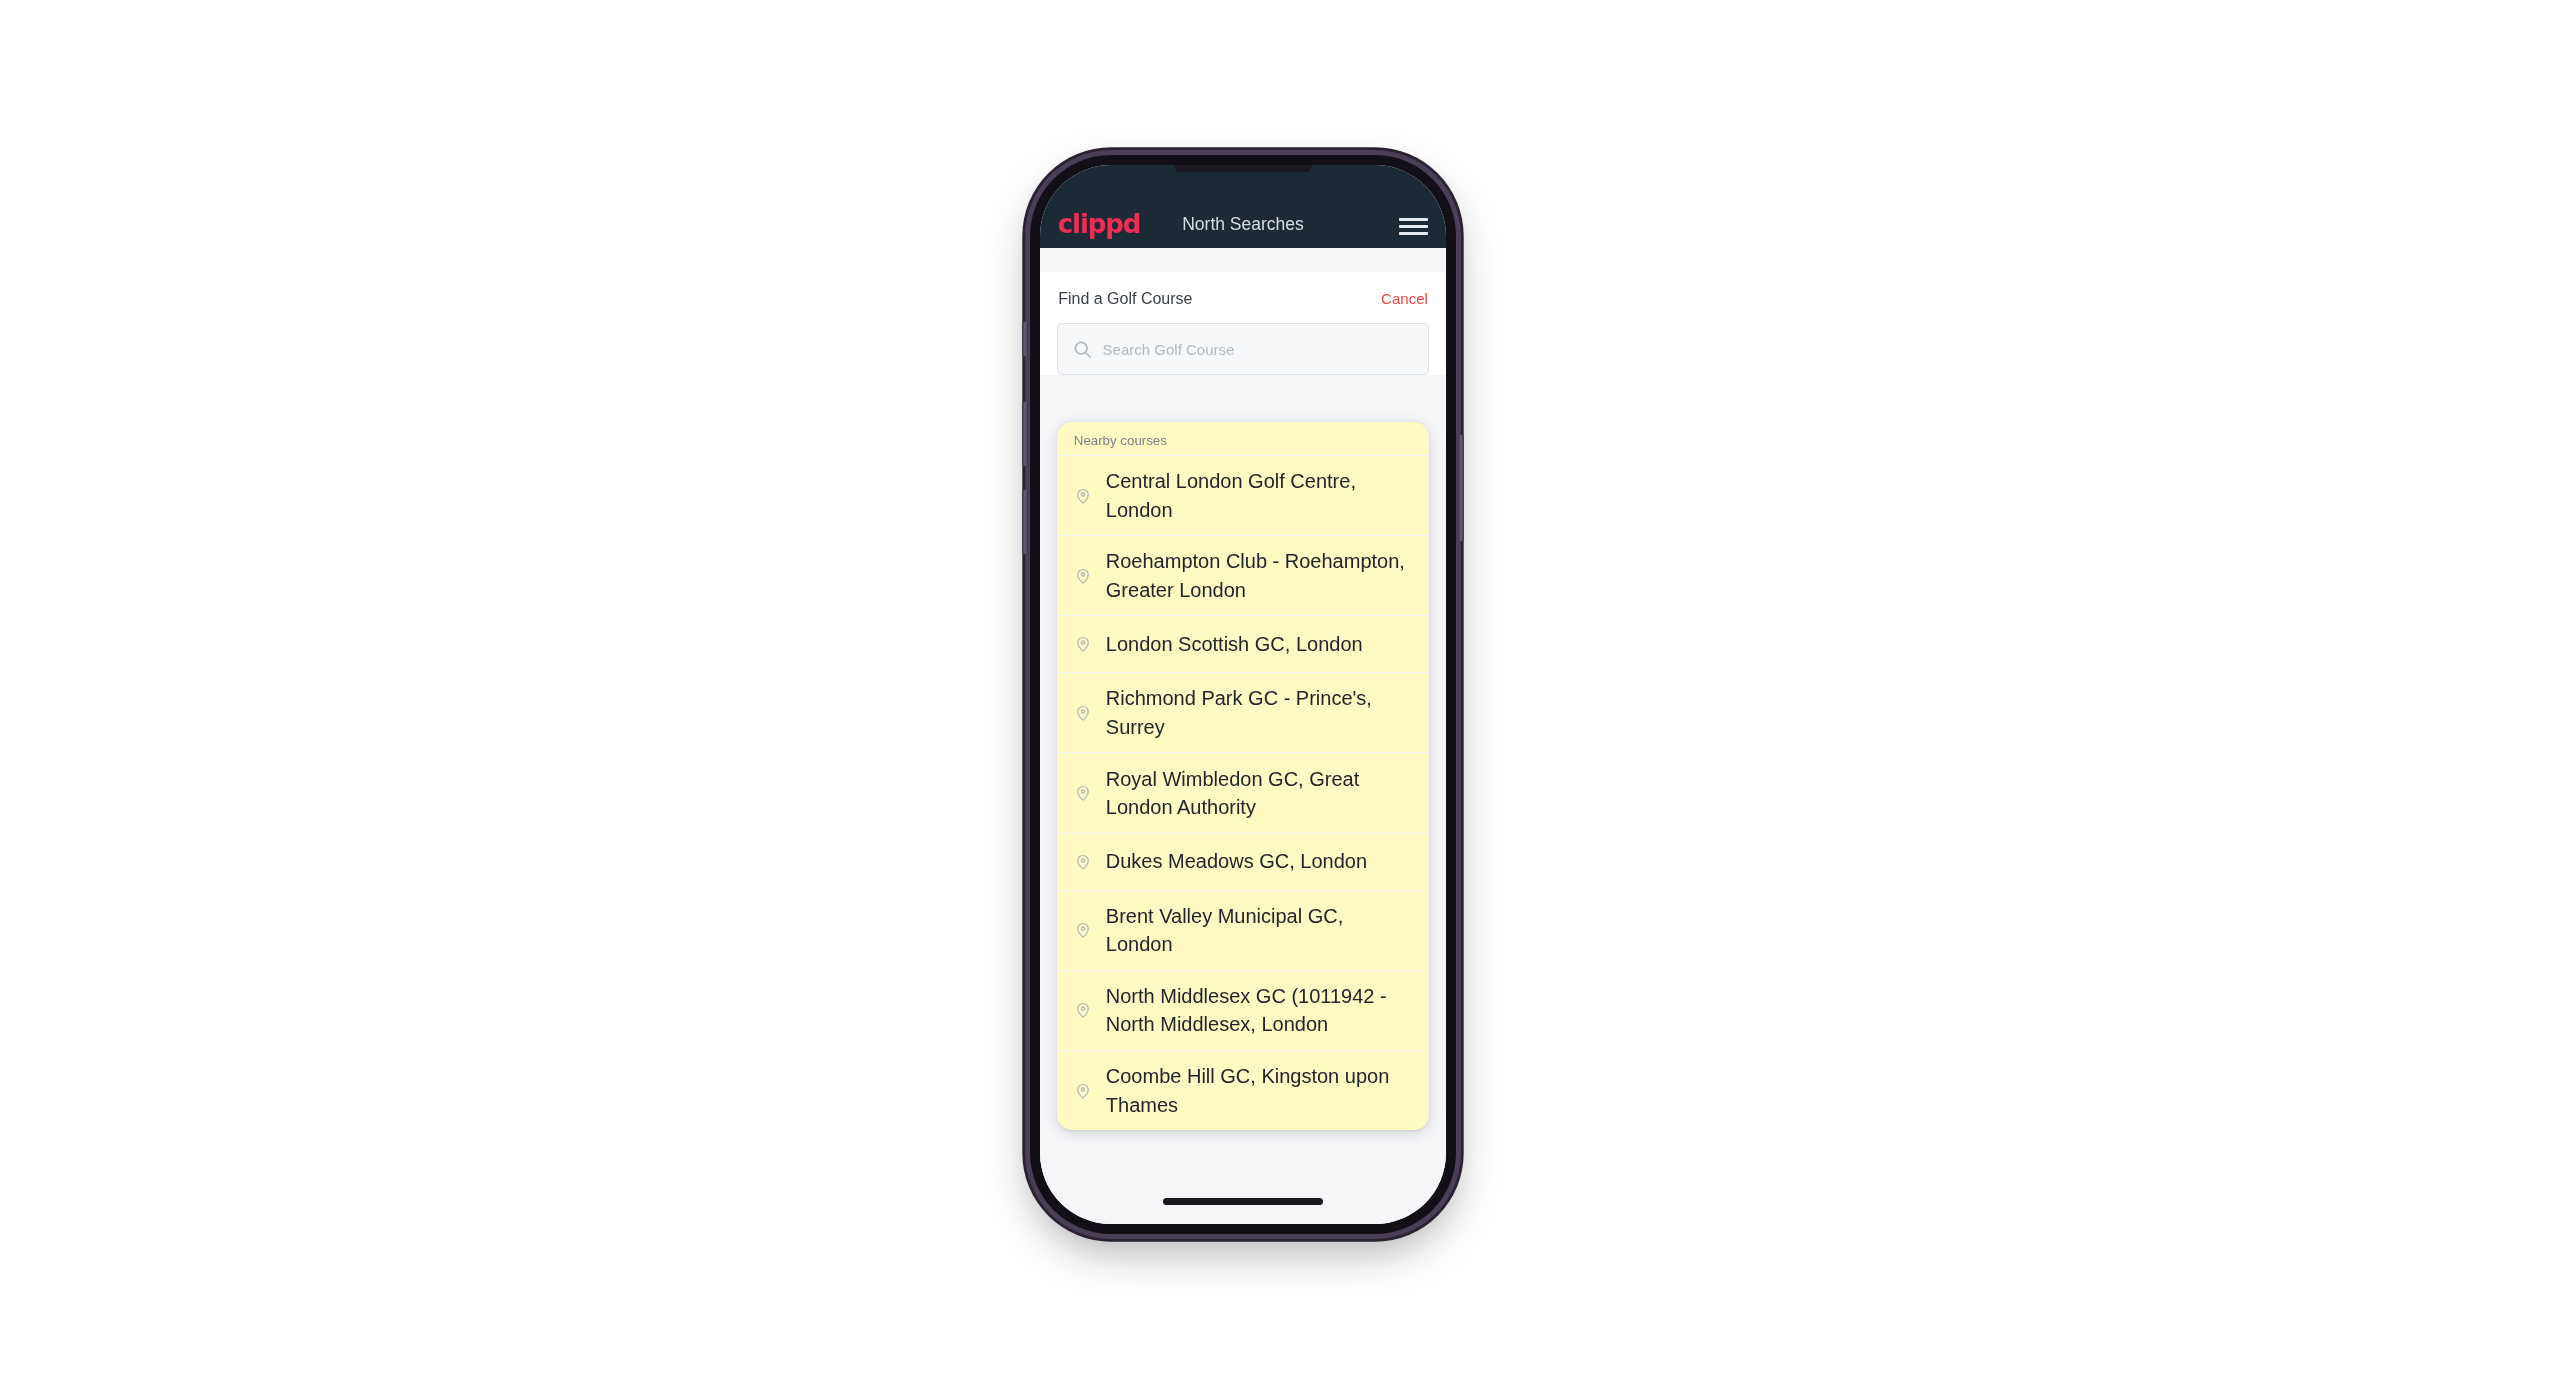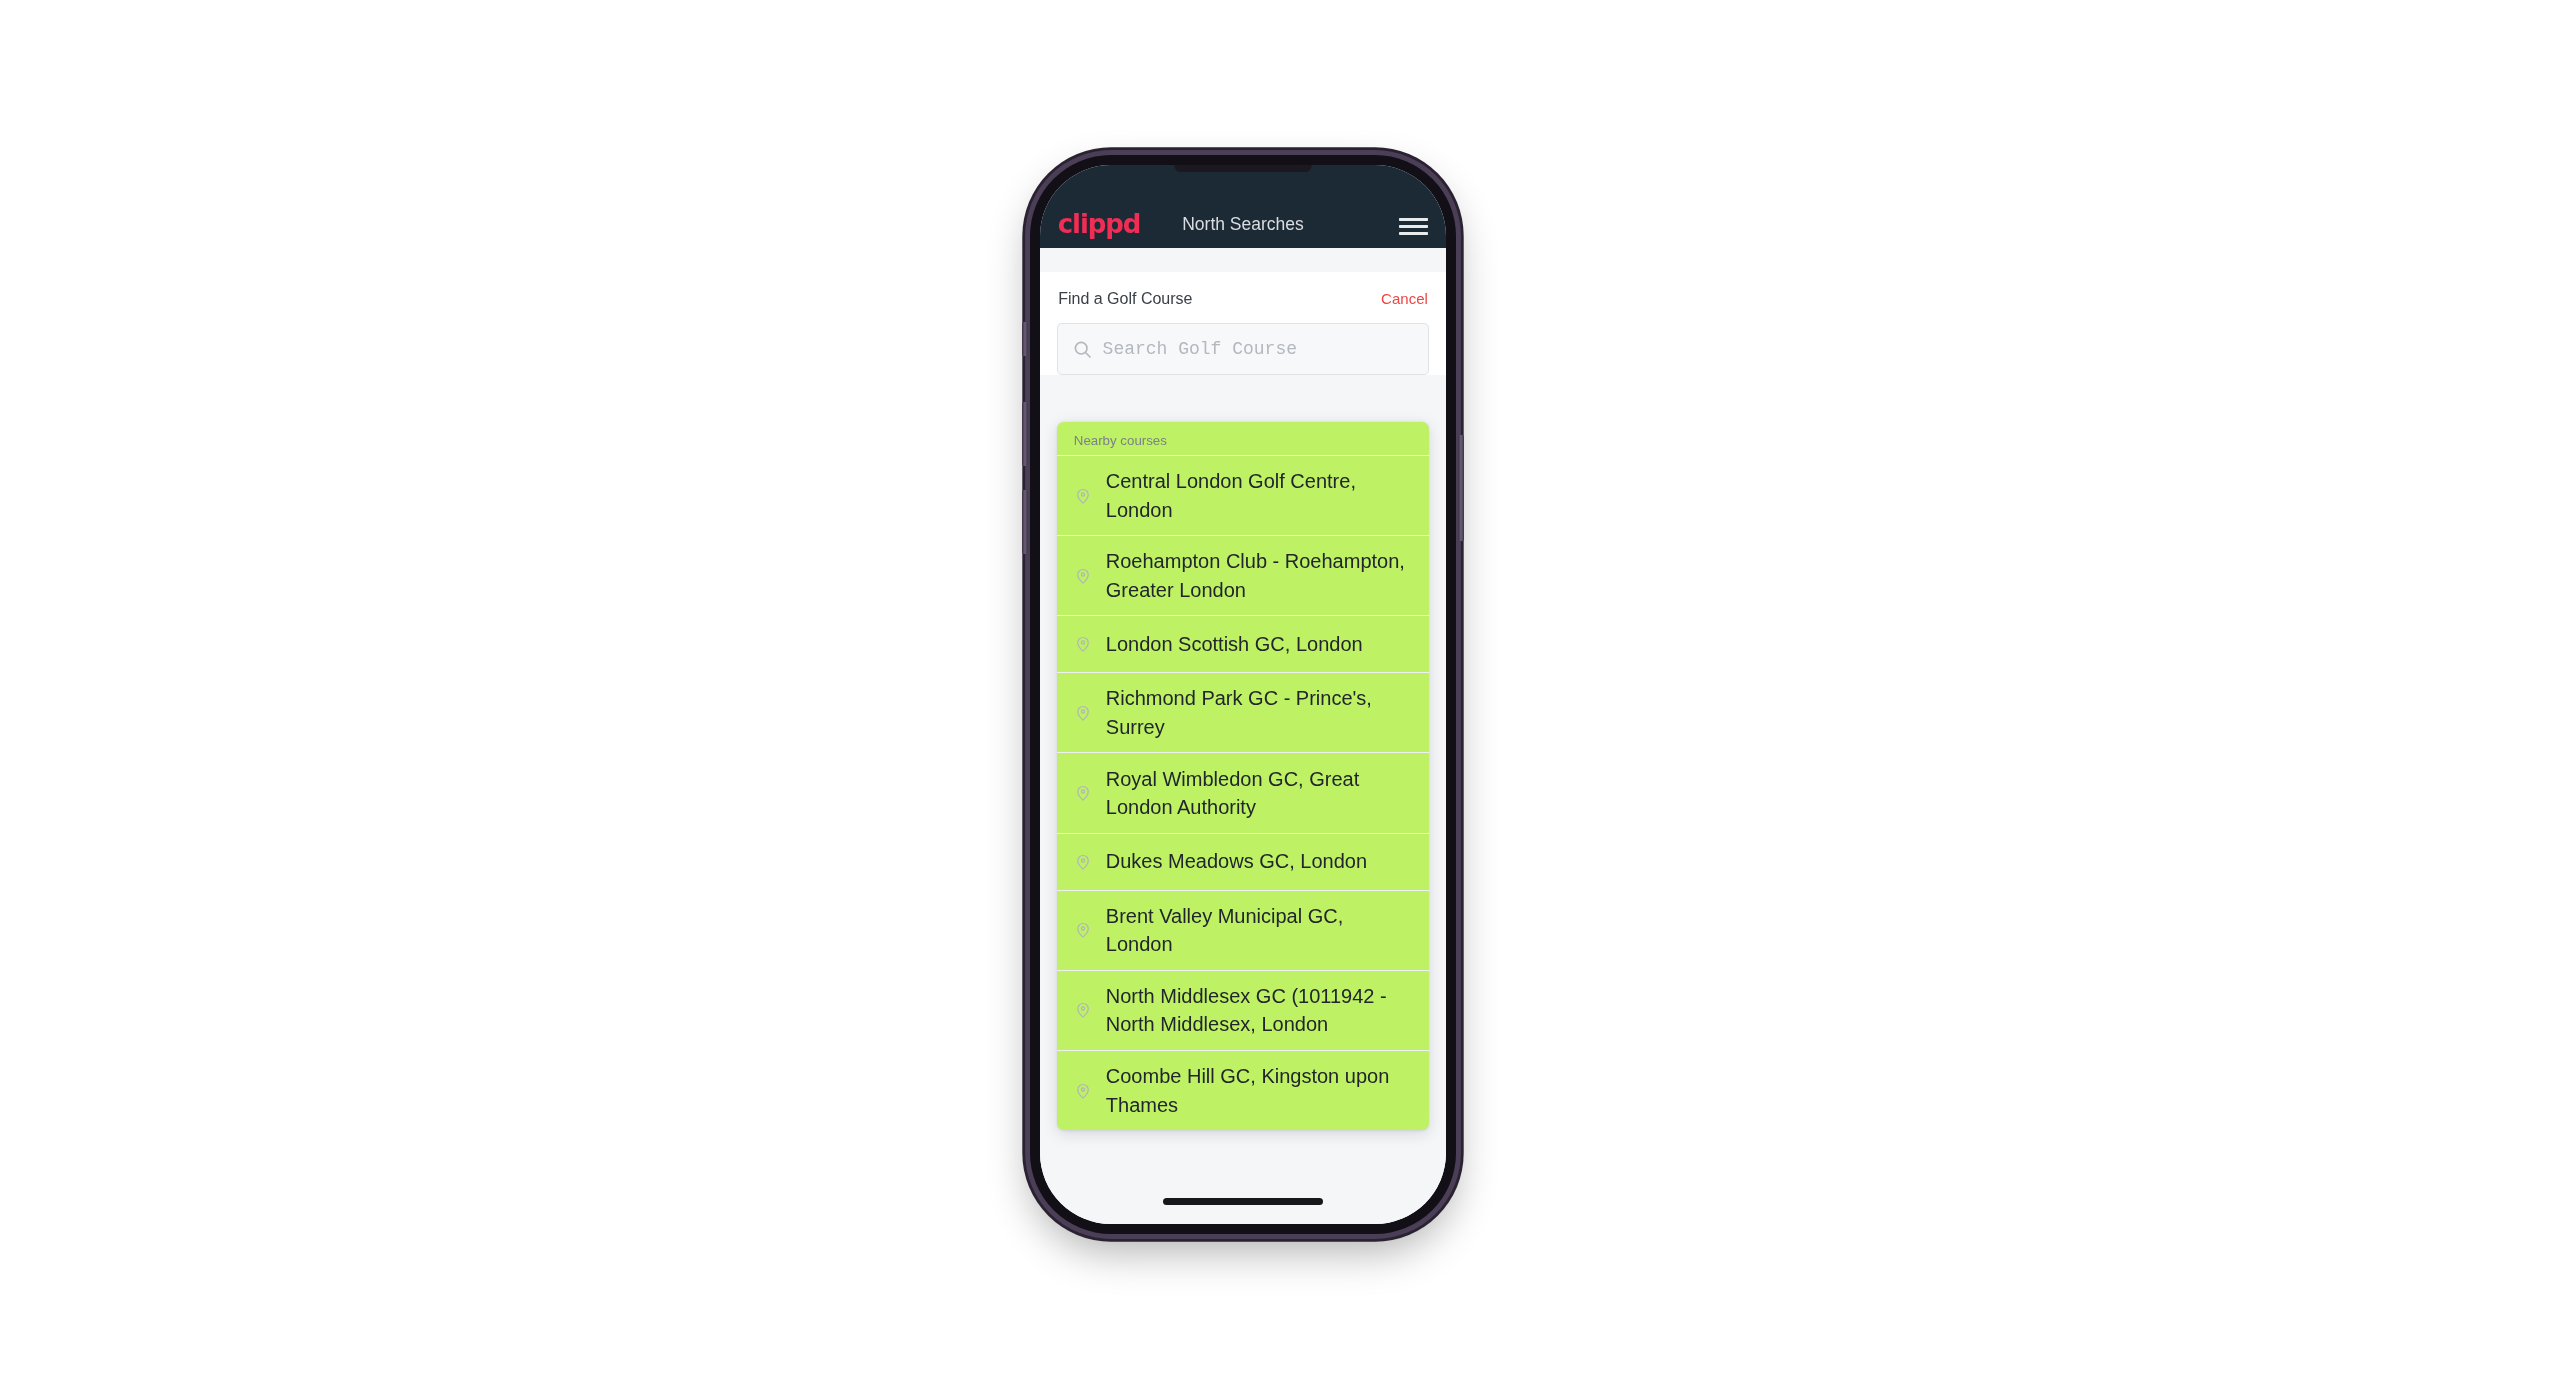--- a/index.html
+++ b/index.html
@@ -156,34 +156,34 @@
     border-radius: 4.9px;
   }
 
   #search-icon { flex: 0 0 auto; display: block; }
 
   #search-input {
     flex: 1 1 auto;
     border: none;
     outline: none;
     background: transparent;
-    font-family: Liberation Mono, monospace;
-    font-size: 18px;
+    font-family: Liberation Sans, sans-serif;
+    font-size: 15px;
     color: #2a2f35;
   }
   #search-input::placeholder { color: #b3b8bf; }
 
   
   #results-card {
     position: absolute;
     left: 17px;
     right: 17px;
     top: 150px;
-    background: #bef264;
-    border-radius: 7px;
+    background: #fef9c3;
+    border-radius: 15px;
     box-shadow: 0 3.5px 15.4px rgba(20,25,35,0.13), 0 0.7px 2.8px rgba(20,25,35,0.09);
     overflow: hidden;
     z-index: 10;
   }
 
   #results-label {
     font-size: 13.3px;
     color: #7b8189;
     padding: 11.2px 17px 7px 17px;
   }

